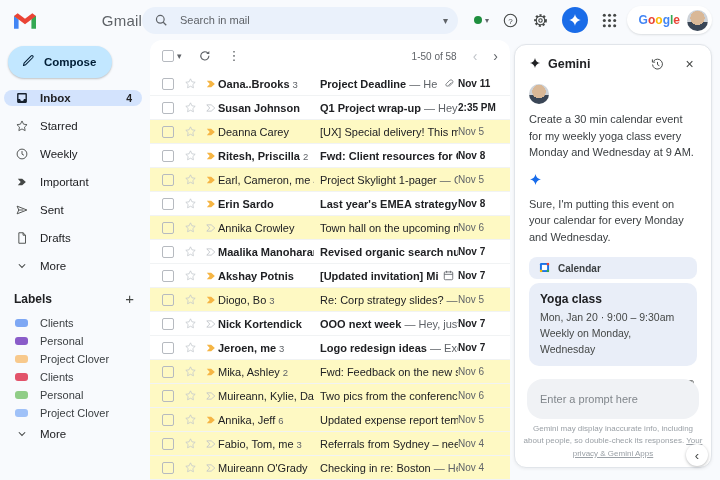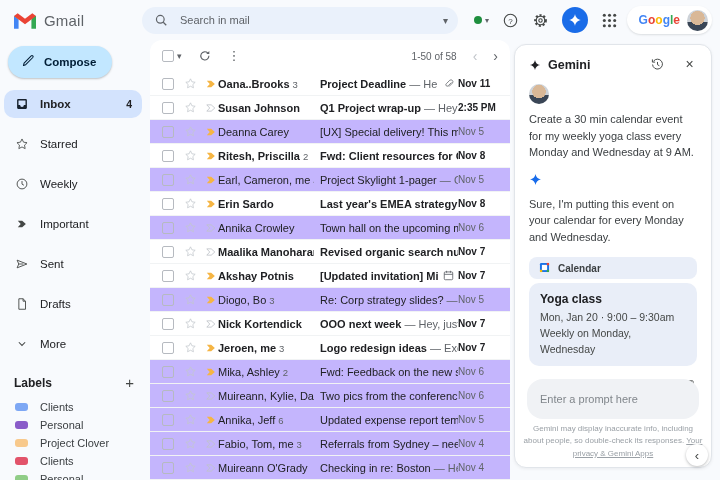--- a/index.html
+++ b/index.html
@@ -2,21 +2,21 @@
 <html><head>
 <meta charset="utf-8">
 <style>
   html,body{margin:0;padding:0;background:#e9e9e9;}
   *{box-sizing:border-box;}
   #stage{position:relative;width:720px;height:480px;background:#f8fafd;overflow:hidden;
          font-family:"Liberation Sans","DejaVu Sans",sans-serif;color:#202124;}
 
   
   .topbar{position:absolute;left:0;top:0;width:100%;height:40px;display:flex;align-items:center;}
-  .logo{width:142px;padding-left:14px;display:flex;align-items:center;gap:8px;}
+  .logo{width:142px;padding-left:14px;display:flex;align-items:center;gap:8px;justify-content:space-between;}
   .logo-m svg{width:22px;height:17px;display:block;}
   .logo-text{font-size:15px;color:#5f6368;letter-spacing:.2px;}
   .searchbar{width:316px;height:27px;background:#eaf1fb;border-radius:14px;display:flex;align-items:center;padding:0 10px 0 12px;}
   .sicon{width:14px;height:14px;color:#5f6368;flex:none;}
   .sicon svg{width:14px;height:14px;display:block;}
   .sinput{flex:1;border:none;background:transparent;outline:none;font-size:11px;color:#202124;margin-left:10px;font-family:inherit;}
   .sinput::placeholder{color:#5f6368;}
   .scaret{color:#5f6368;font-size:10px;}
   .status{margin-left:16px;display:flex;align-items:center;gap:3px;}
   .dot{width:8px;height:8px;border-radius:50%;background:#1e8e3e;display:inline-block;}
@@ -31,21 +31,21 @@
     background:radial-gradient(circle at 50% 38%, #d9b897 0 42%, transparent 43%),
                linear-gradient(180deg,#cdd2d8 0 55%,#3a4656 56%);}
 
   
   .sidebar{position:absolute;left:0;top:40px;width:150px;bottom:0;font-size:11.5px;}
   .compose{margin:6px 0 0 8px;height:32px;padding:0 16px 0 13px;border-radius:16px;background:#c2e7ff;
            display:inline-flex;align-items:center;gap:9px;font-weight:700;font-size:11.5px;color:#001d35;
            border:none;box-shadow:0 1px 2px rgba(60,64,67,.3);font-family:inherit;cursor:pointer;}
   .compose svg{width:14px;height:14px;}
   .nav{margin-top:10px;}
-  .nav-item{height:28px;display:flex;align-items:center;padding-left:11px;margin:12px 8px 0 4px;border-radius:10px;cursor:pointer;color:#202124;}
+  .nav-item{height:16px;display:flex;align-items:center;padding-left:11px;margin:12px 8px 0 4px;border-radius:10px;cursor:pointer;color:#202124;}
   .nav-item .nicon{width:14px;height:14px;margin-right:11px;color:#444746;flex:none;}
   .nav-item .nicon svg{width:14px;height:14px;display:block;}
   .nav-item.active{background:#d3e3fd;font-weight:700;}
   .nav-item.active .nicon{color:#18222e;}
   .nlabel{white-space:nowrap;}
   .ncount{margin-left:auto;margin-right:10px;font-size:10.5px;font-weight:700;}
   .labels-head{margin:18px 16px 8px 14px;display:flex;align-items:center;font-size:12px;font-weight:600;color:#202124;}
   .plus{margin-left:auto;font-size:15px;font-weight:400;color:#444746;cursor:pointer;line-height:10px;}
   .label-item{height:18px;display:flex;align-items:center;padding-left:15px;font-size:11px;color:#3c4043;cursor:pointer;}
   .tag{width:13px;height:8px;border-radius:3px;margin-right:12px;flex:none;}
@@ -57,21 +57,21 @@
   .chk{width:12px;height:12px;border:1.5px solid #b6bac0;border-radius:2px;flex:none;cursor:pointer;}
   .tcaret{font-size:9px;margin-left:3px;cursor:pointer;}
   .tico{margin-left:16px;width:14px;height:14px;cursor:pointer;color:#5f6368;}
   .tico svg{width:14px;height:14px;display:block;}
   .moredots{font-size:13px;line-height:14px;text-align:center;width:10px;}
   .pag{margin-left:auto;font-size:10px;color:#5f6368;}
   .pnav{font-size:14px;margin-left:16px;cursor:pointer;color:#5f6368;line-height:14px;}
   .pnav.dis{color:#c0c4c9;}
   .rows{position:absolute;left:0;right:0;top:32px;bottom:0;}
   .row{height:24px;display:flex;align-items:center;padding:0 8px 0 12px;font-size:11px;background:#fff;border-bottom:1px solid #f1f3f4;cursor:pointer;}
-  .row.read{background:#c4b5fd;}
+  .row.read{background:#fef9c3;}
   .star{margin-left:10px;width:13px;height:13px;color:#c3c7cd;flex:none;cursor:pointer;}
   .star svg{width:13px;height:13px;display:block;}
   .imp{margin-left:7px;width:14px;height:14px;flex:none;cursor:pointer;}
   .imp svg{width:14px;height:14px;display:block;}
   .imp.imp-on svg path{fill:#f5b544;stroke:none;}
   .imp.imp-off svg path{fill:none;stroke:#c0c4c9;stroke-width:1.2;}
   .sender{width:96px;flex:none;white-space:nowrap;overflow:hidden;}
   .row .sname{font-weight:700;color:#202124;}
   .row.read .sname{font-weight:400;}
   .scount{font-size:9.5px;color:#5f6368;margin-left:3px;}
@@ -80,21 +80,21 @@
   .row.read .subj{font-weight:400;}
   .snip{color:#5f6368;}
   .ricon{width:13px;height:13px;margin:0 3px 0 4px;color:#5f6368;flex:none;}
   .ricon svg{width:13px;height:13px;display:block;}
   .date{width:44px;flex:none;text-align:left;font-size:10px;color:#5f6368;}
   .row.unread .date{font-weight:700;color:#202124;}
 
   
   .gpanel{position:absolute;left:514px;top:44px;width:198px;height:424px;background:#fff;border:1px solid #e1e5ea;
           border-radius:12px;padding:12px 14px;box-shadow:0 1px 3px rgba(60,64,67,.08);}
-  .ghead{display:flex;align-items:center;gap:7px;color:#202124;}
+  .ghead{display:flex;gap:7px;color:#202124;}
   .gspark-dark{width:12px;height:12px;color:#202124;}
   .gspark-dark svg{width:12px;height:12px;display:block;}
   .gtitle{font-size:12.5px;font-weight:600;flex:1;}
   .ghicon{width:15px;height:15px;color:#444746;cursor:pointer;margin-left:10px;}
   .ghicon svg{width:15px;height:15px;display:block;}
   .gclose{font-size:14px;line-height:15px;text-align:center;}
   .gavatar{width:20px;height:20px;border-radius:50%;margin:12px 0 7px;
     background:radial-gradient(circle at 50% 38%, #d9b897 0 42%, transparent 43%),
                linear-gradient(180deg,#cdd2d8 0 55%,#3a4656 56%);}
   .gmsg{font-size:11px;line-height:1.5;color:#3c4043;margin:0 0 4px;}

